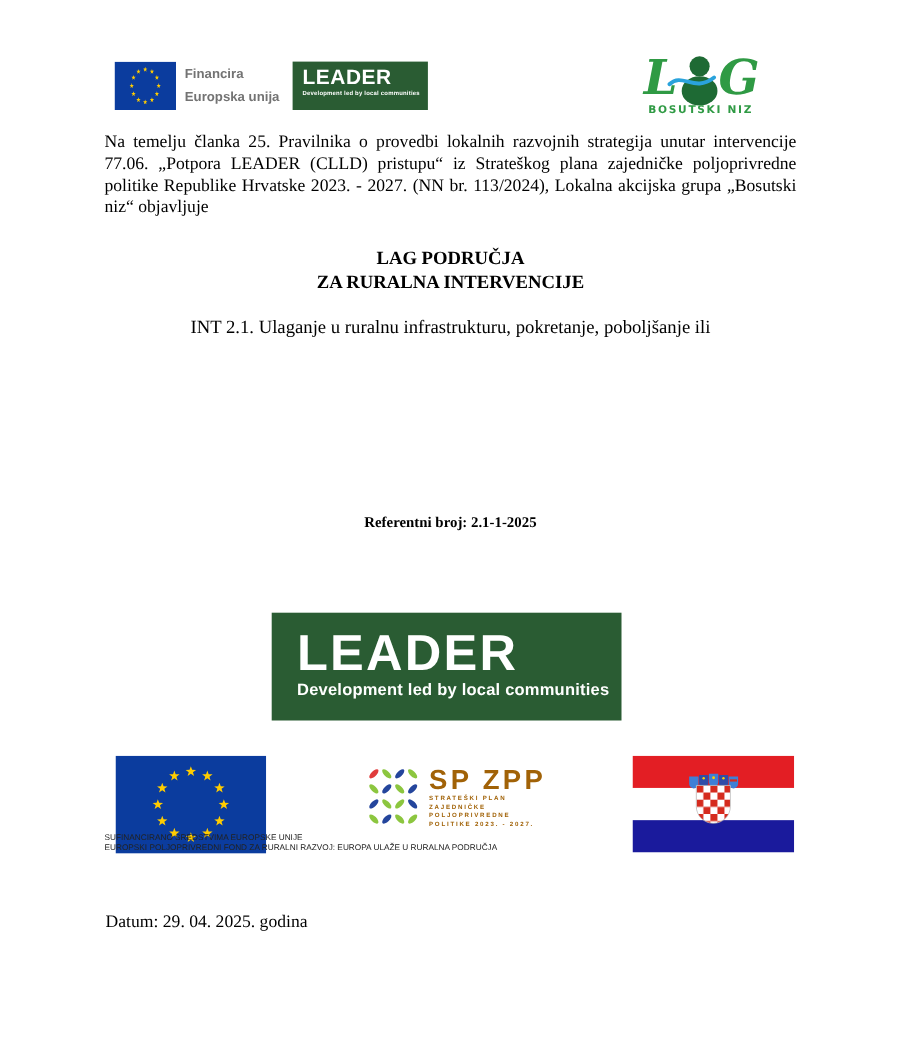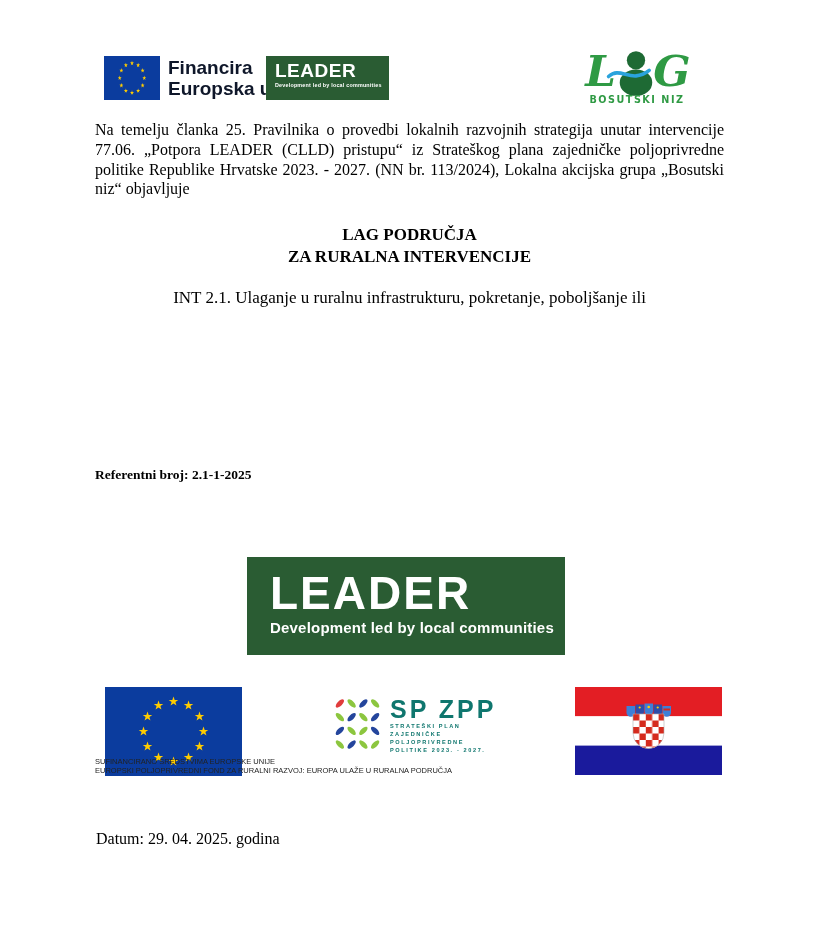--- a/index.html
+++ b/index.html
@@ -4,54 +4,54 @@
 <style>
   html,body{margin:0;padding:0;background:#ffffff;}
   .page{
     position:relative;width:815px;height:945px;background:#ffffff;
     font-family:"Liberation Serif",serif;color:#000;overflow:hidden;
   }
   
   .eu-lockup{position:absolute;left:104px;top:56px;display:flex;align-items:center;}
   .eu-flag-small{width:56px;height:44px;display:block;}
   .eu-lockup-text{margin-left:8px;font-family:"Liberation Sans",sans-serif;
-    font-weight:bold;font-size:19px;line-height:21px;color:#0f172a;}
+    font-weight:bold;font-size:12px;line-height:21px;color:#737373;}
   .leader-badge{position:absolute;left:266px;top:56px;width:123px;height:44px;
     background:#2a5c33;color:#fff;font-family:"Liberation Sans",sans-serif;
     box-sizing:border-box;padding:5px 0 0 9px;}
   .leader-badge-title{font-size:19px;font-weight:bold;letter-spacing:.5px;line-height:20px;}
   .leader-badge-sub{font-size:5.4px;font-weight:bold;letter-spacing:.2px;margin-top:1px;}
   .lag-logo{position:absolute;left:582px;top:43px;width:110px;height:63px;}
   .lag-letter{font-family:"DejaVu Serif",serif;font-style:italic;font-weight:bold;
     font-size:86px;fill:#2f9a44;}
   .lag-sub{font-family:"DejaVu Sans",sans-serif;font-weight:600;font-size:19px;
     letter-spacing:3px;fill:#2f9a44;}
   
   .intro{position:absolute;left:95px;top:120px;width:629px;font-size:16px;
     line-height:19.8px;text-align:justify;}
   .title-block{position:absolute;left:95px;top:224px;width:629px;text-align:center;
     font-weight:bold;font-size:17px;line-height:22px;}
   .int-heading{position:absolute;left:75px;top:287px;width:669px;text-align:center;
     font-weight:normal;font-size:17px;line-height:22px;}
   .source-lines{position:absolute;left:95px;top:351px;width:629px;text-align:center;
     font-size:17px;line-height:21.6px;}
-  .reference{position:absolute;left:95px;top:467px;width:629px;text-align:left;
+  .reference{position:absolute;left:95px;top:467px;width:629px;text-align:center;
     font-weight:bold;font-size:13.5px;}
   
   .leader-banner{position:absolute;left:247px;top:557px;width:318px;height:98px;
     background:#2a5c33;color:#fff;font-family:"Liberation Sans",sans-serif;
     box-sizing:border-box;padding:12px 0 0 23px;}
   .leader-banner-title{font-size:46px;font-weight:bold;letter-spacing:2px;line-height:48px;}
   .leader-banner-sub{font-size:15px;font-weight:bold;margin-top:2px;letter-spacing:.2px;}
   
   .eu-flag-big{position:absolute;left:105px;top:687px;width:137px;height:89px;}
   .croatia-flag{position:absolute;left:575px;top:687px;width:147px;height:88px;}
   .spzpp{position:absolute;left:334px;top:696px;display:flex;align-items:flex-start;}
   .leaf-mosaic{width:47px;height:56px;display:block;}
-  .spzpp-text{margin-left:9px;font-family:"Liberation Sans",sans-serif;color:#0f766e;}
+  .spzpp-text{margin-left:9px;font-family:"Liberation Sans",sans-serif;color:#a16207;}
   .spzpp-title{font-size:25px;font-weight:bold;letter-spacing:3px;line-height:26px;}
   .spzpp-line{font-size:5.6px;font-weight:bold;letter-spacing:1.6px;line-height:7.4px;margin-top:.6px;}
   .cofinancing{position:absolute;left:95px;top:757px;width:629px;text-align:left;
     font-family:"Liberation Sans",sans-serif;font-size:7.5px;line-height:9px;color:#222;}
   .footer-meta{position:absolute;left:96px;top:828px;font-size:16px;line-height:22px;}
   .hidden-defs{position:absolute;width:0;height:0;overflow:hidden;}
 </style>
 </head>
 <body>
 

